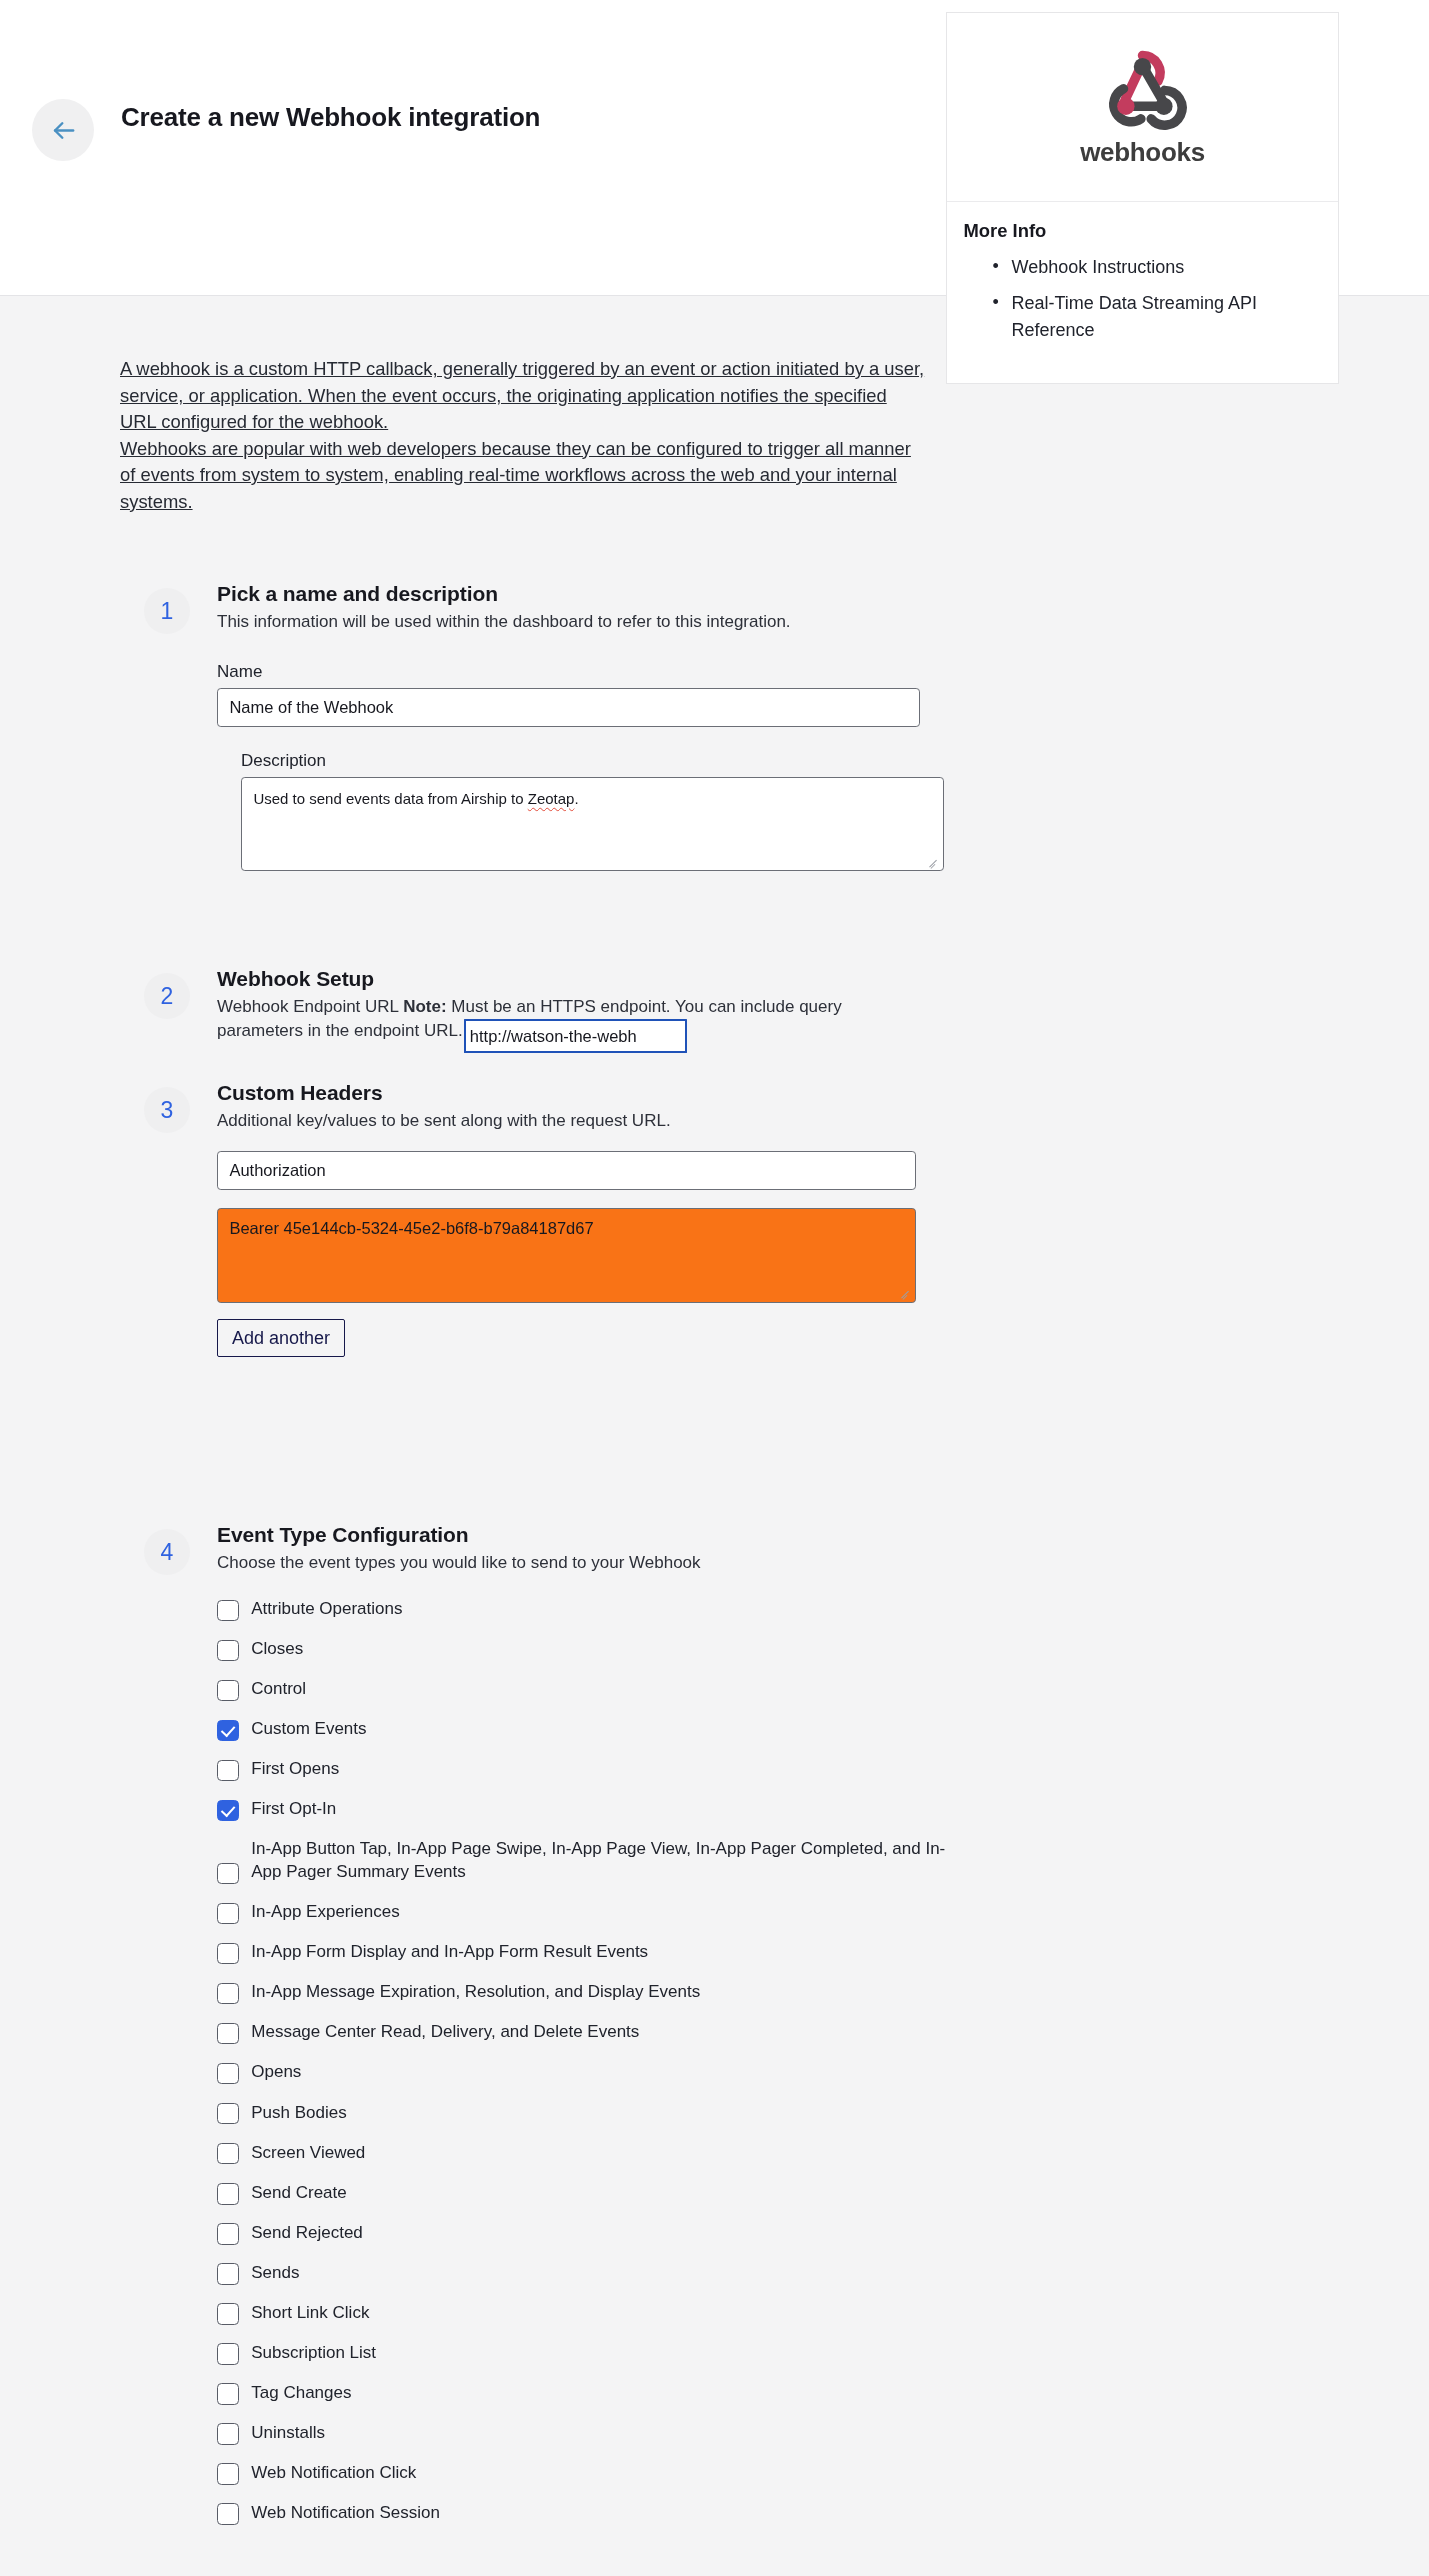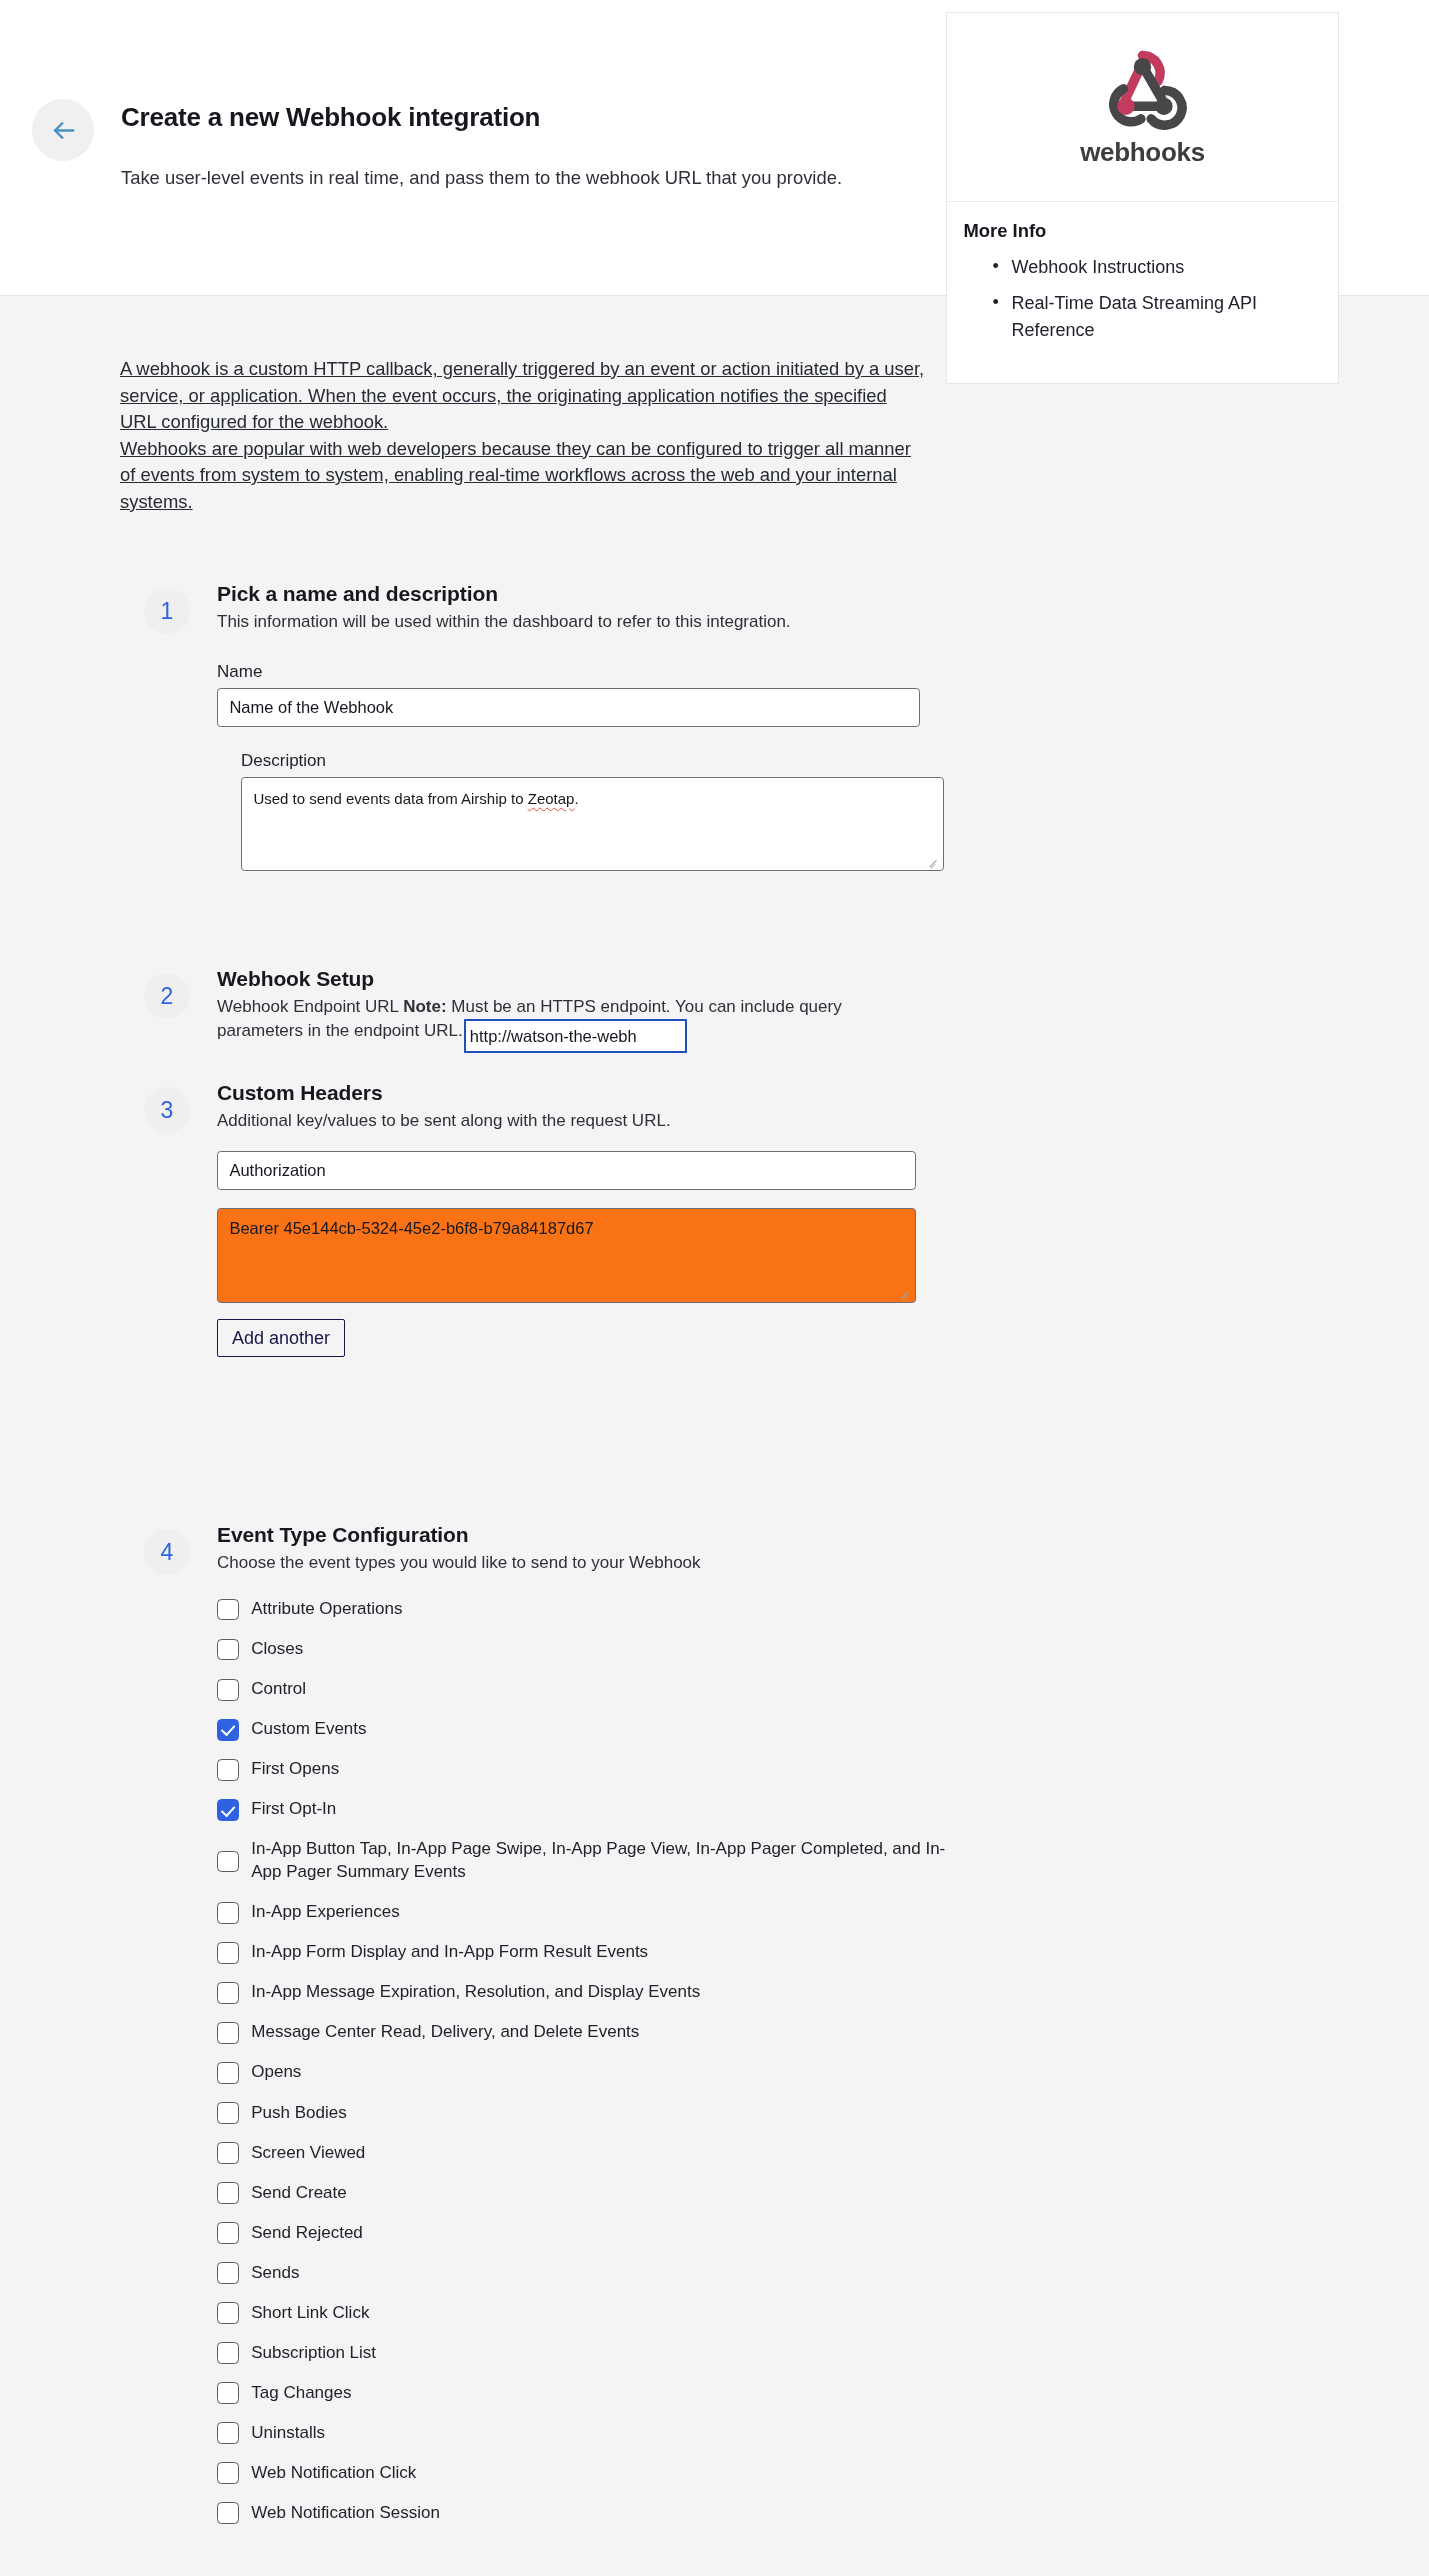--- a/index.html
+++ b/index.html
@@ -255,21 +255,21 @@
     font-family: "Liberation Sans", sans-serif;
     font-size: 18px;
     padding: 7.6px 14px;
     cursor: pointer;
   }
 
   
   .evt-list { margin-top: 23px; }
   .evt-row {
     display: flex;
-    align-items: center;
+    align-items: flex-end;
     margin-bottom: 16.5px;
     cursor: pointer;
   }
   .cb {
     flex: 0 0 auto;
     width: 21.6px; height: 21.6px;
     border-radius: 4.5px;
     border: 1.3px solid #585c66;
     background: #ffffff;
     margin-right: 12.7px;
@@ -303,21 +303,20 @@
 <div class="header-band">
   <div class="back-btn">
     <span>
       <svg width="29" height="29" viewBox="0 0 24 24" fill="none" stroke="#4a90c2" stroke-width="2" stroke-linecap="round" stroke-linejoin="round">
         <line x1="20" y1="12" x2="5" y2="12"></line>
         <polyline points="11 18 5 12 11 6"></polyline>
       </svg>
     </span>
   </div>
   <h1 class="page-title">Create a new Webhook integration</h1>
-  <p class="page-subtitle">Take user-level events in real time, and pass them to the webhook URL that you provide.</p>
 </div>
 
 <div class="info-card">
   <div class="info-card-logo">
     <span>
       <svg class="logo-mark" viewBox="0 0 120 106" fill="none">
 
         <path d="M60 12 a22 22 0 0 1 19.5 32.5" stroke="#c33c5e" stroke-width="12" stroke-linecap="round" fill="none"></path>
 
         <path d="M56 30 L38 68" stroke="#c33c5e" stroke-width="12" stroke-linecap="round" fill="none"></path>

